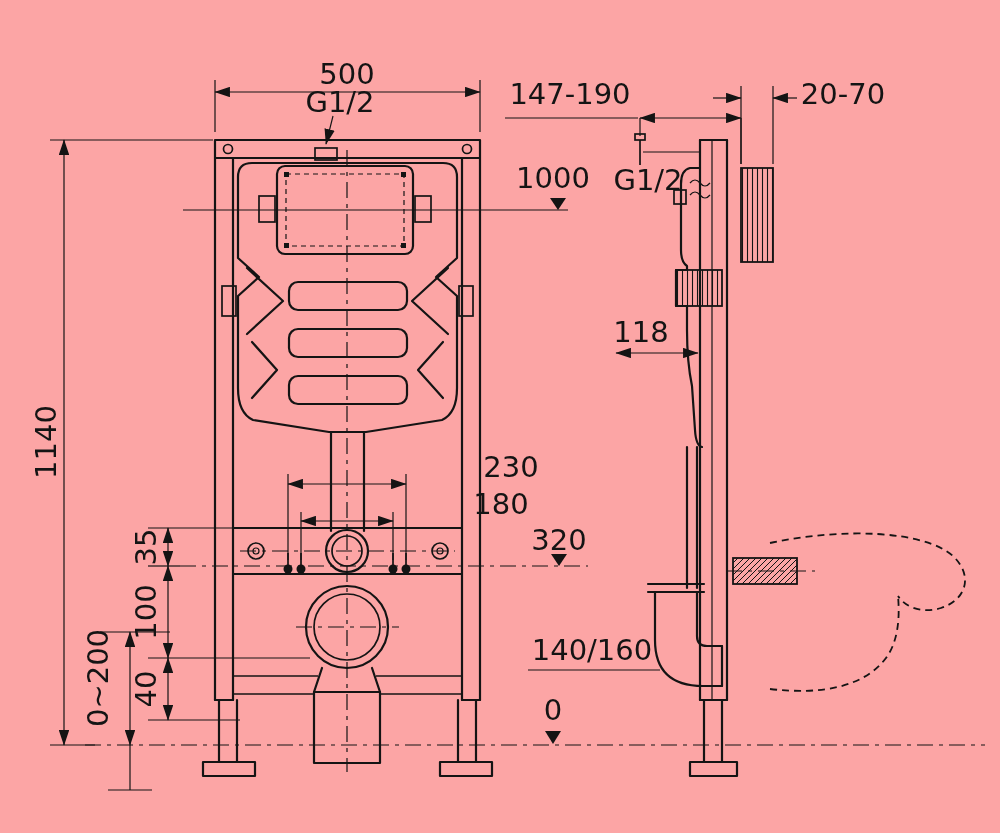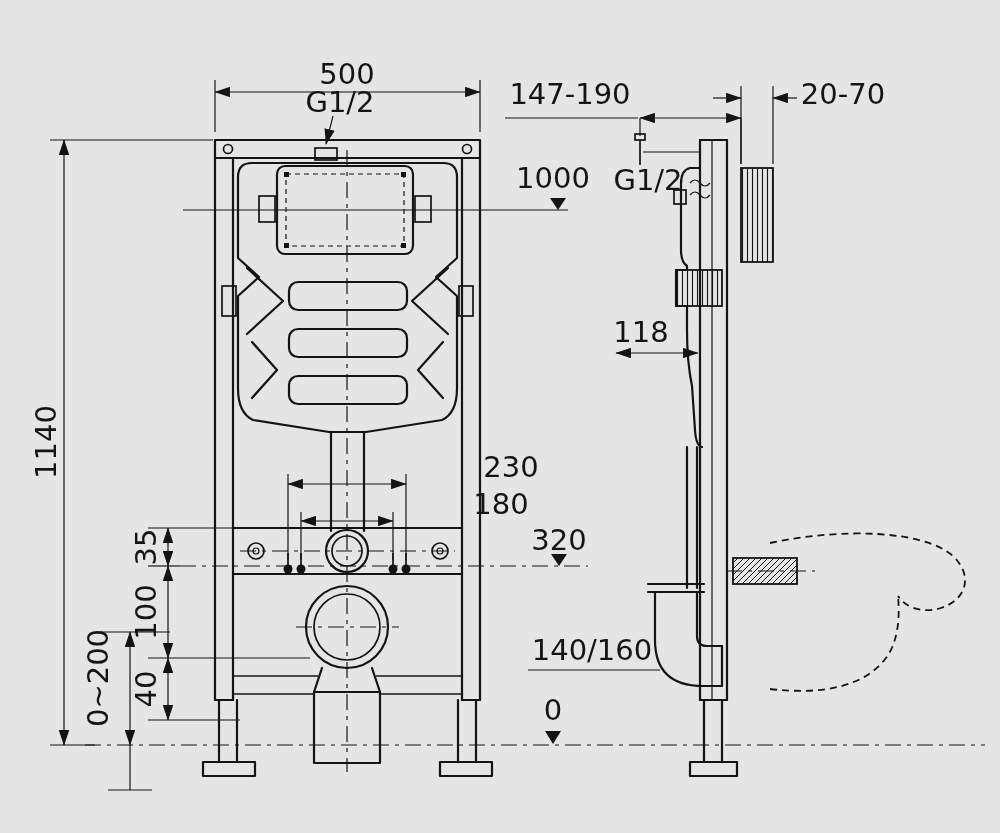--- a/index.html
+++ b/index.html
@@ -1,16 +1,16 @@
 <!DOCTYPE html>
 <html><head>
 <meta charset="utf-8">
 <style>
   html,body{margin:0;padding:0;background:#ffffff;}
-  .canvas-wrap{width:1000px;height:833px;background:#e5e5e5;overflow:hidden;}
+  .canvas-wrap{width:1000px;height:833px;background:#fca5a5;overflow:hidden;}
   svg{display:block;}
   .dim-text{font-family:"DejaVu Sans", sans-serif;font-size:29px;fill:#141414;}
   .outline{stroke:#141414;fill:none;stroke-width:2.2;stroke-linejoin:round;stroke-linecap:round;}
   .med{stroke:#141414;fill:none;stroke-width:1.7;}
   .thin{stroke:#141414;fill:none;stroke-width:1.2;}
   .dimline{stroke:#141414;fill:none;stroke-width:1.2;}
   .dash{stroke:#141414;fill:none;stroke-width:1.2;stroke-dasharray:16 6 4 6;}
   .dashp{stroke:#141414;fill:none;stroke-width:1.8;stroke-dasharray:7 5;}
   .filled{fill:#141414;stroke:none;}
 </style>

